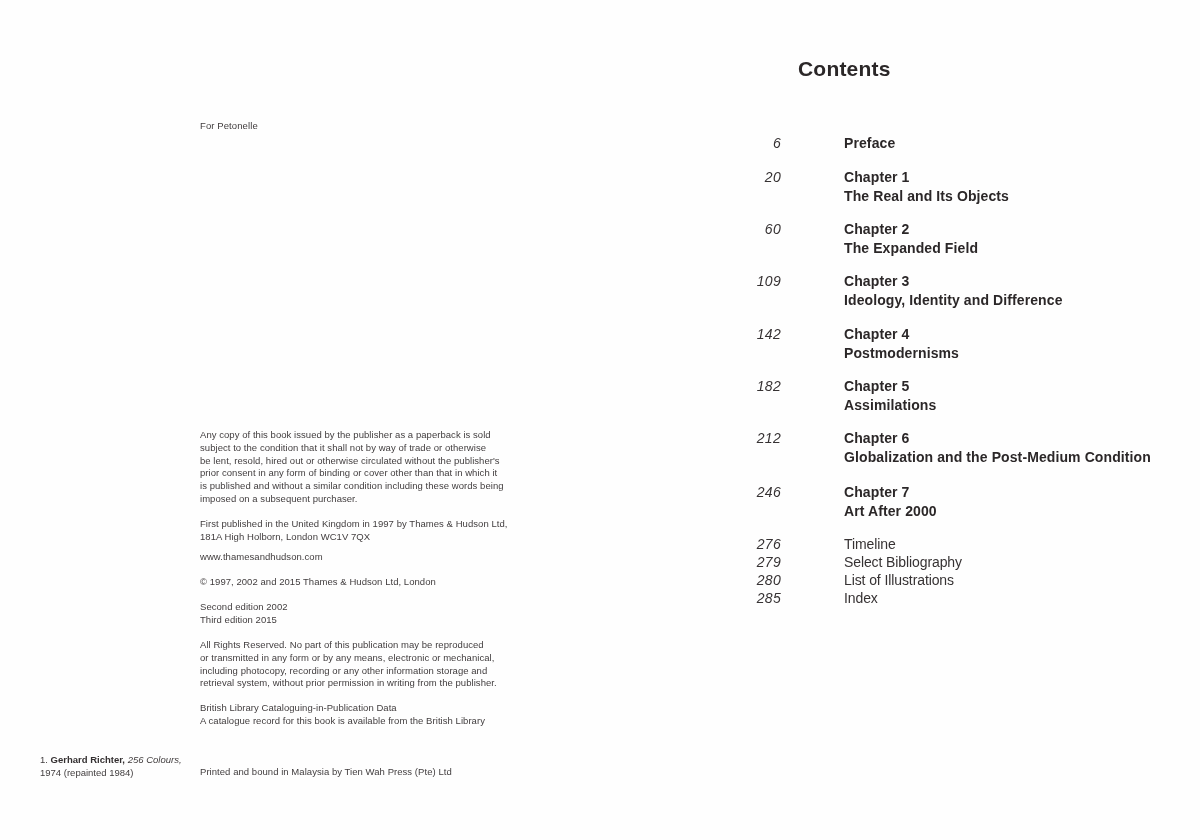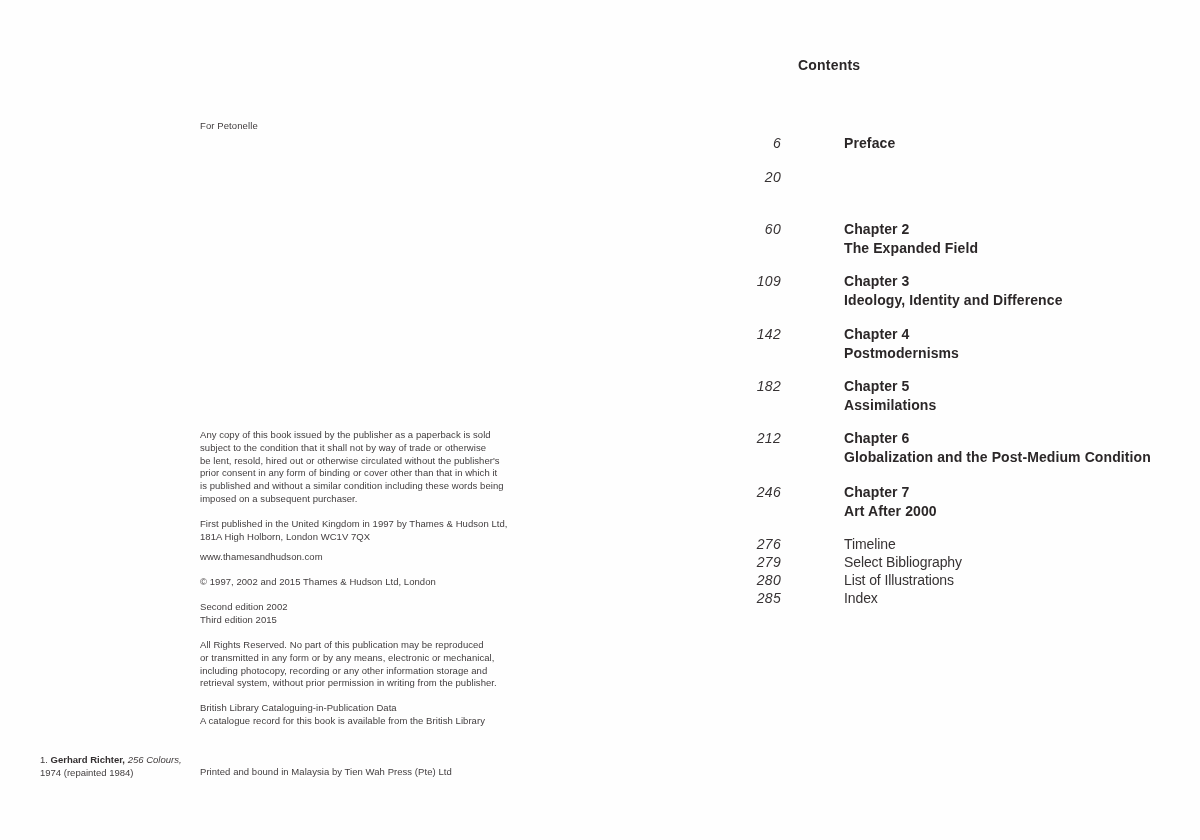--- a/index.html
+++ b/index.html
@@ -46,21 +46,21 @@
     color: #413d3e;
   }
   .caption .artist { font-weight: bold; color: #332f30; }
   .caption .work { font-style: italic; }
 
   
   .contents-heading {
     position: absolute;
     left: 798px;
     top: 57px;
-    font-size: 14px;
+    font-size: 21px;
     font-weight: bold;
     letter-spacing: 0.2px;
     color: #2b2728;
     text-align: center;
   }
 
   .toc-row {
     position: absolute;
     left: 735px;
     display: flex;
@@ -125,20 +125,22 @@
 
   <div class="contents-heading">Contents</div>
 
   <div class="toc-row" style="top:134px">
     <span class="toc-num">6</span>
     <span class="toc-title bold">Preface</span>
   </div>
 
   <div class="toc-row" style="top:168px">
     <span class="toc-num">20</span>
+    <span class="toc-title bold">Chapter 1
+The Real and Its Objects</span>
   </div>
 
   <div class="toc-row" style="top:220px">
     <span class="toc-num">60</span>
     <span class="toc-title bold">Chapter 2
 The Expanded Field</span>
   </div>
 
   <div class="toc-row" style="top:272px">
     <span class="toc-num">109</span>

